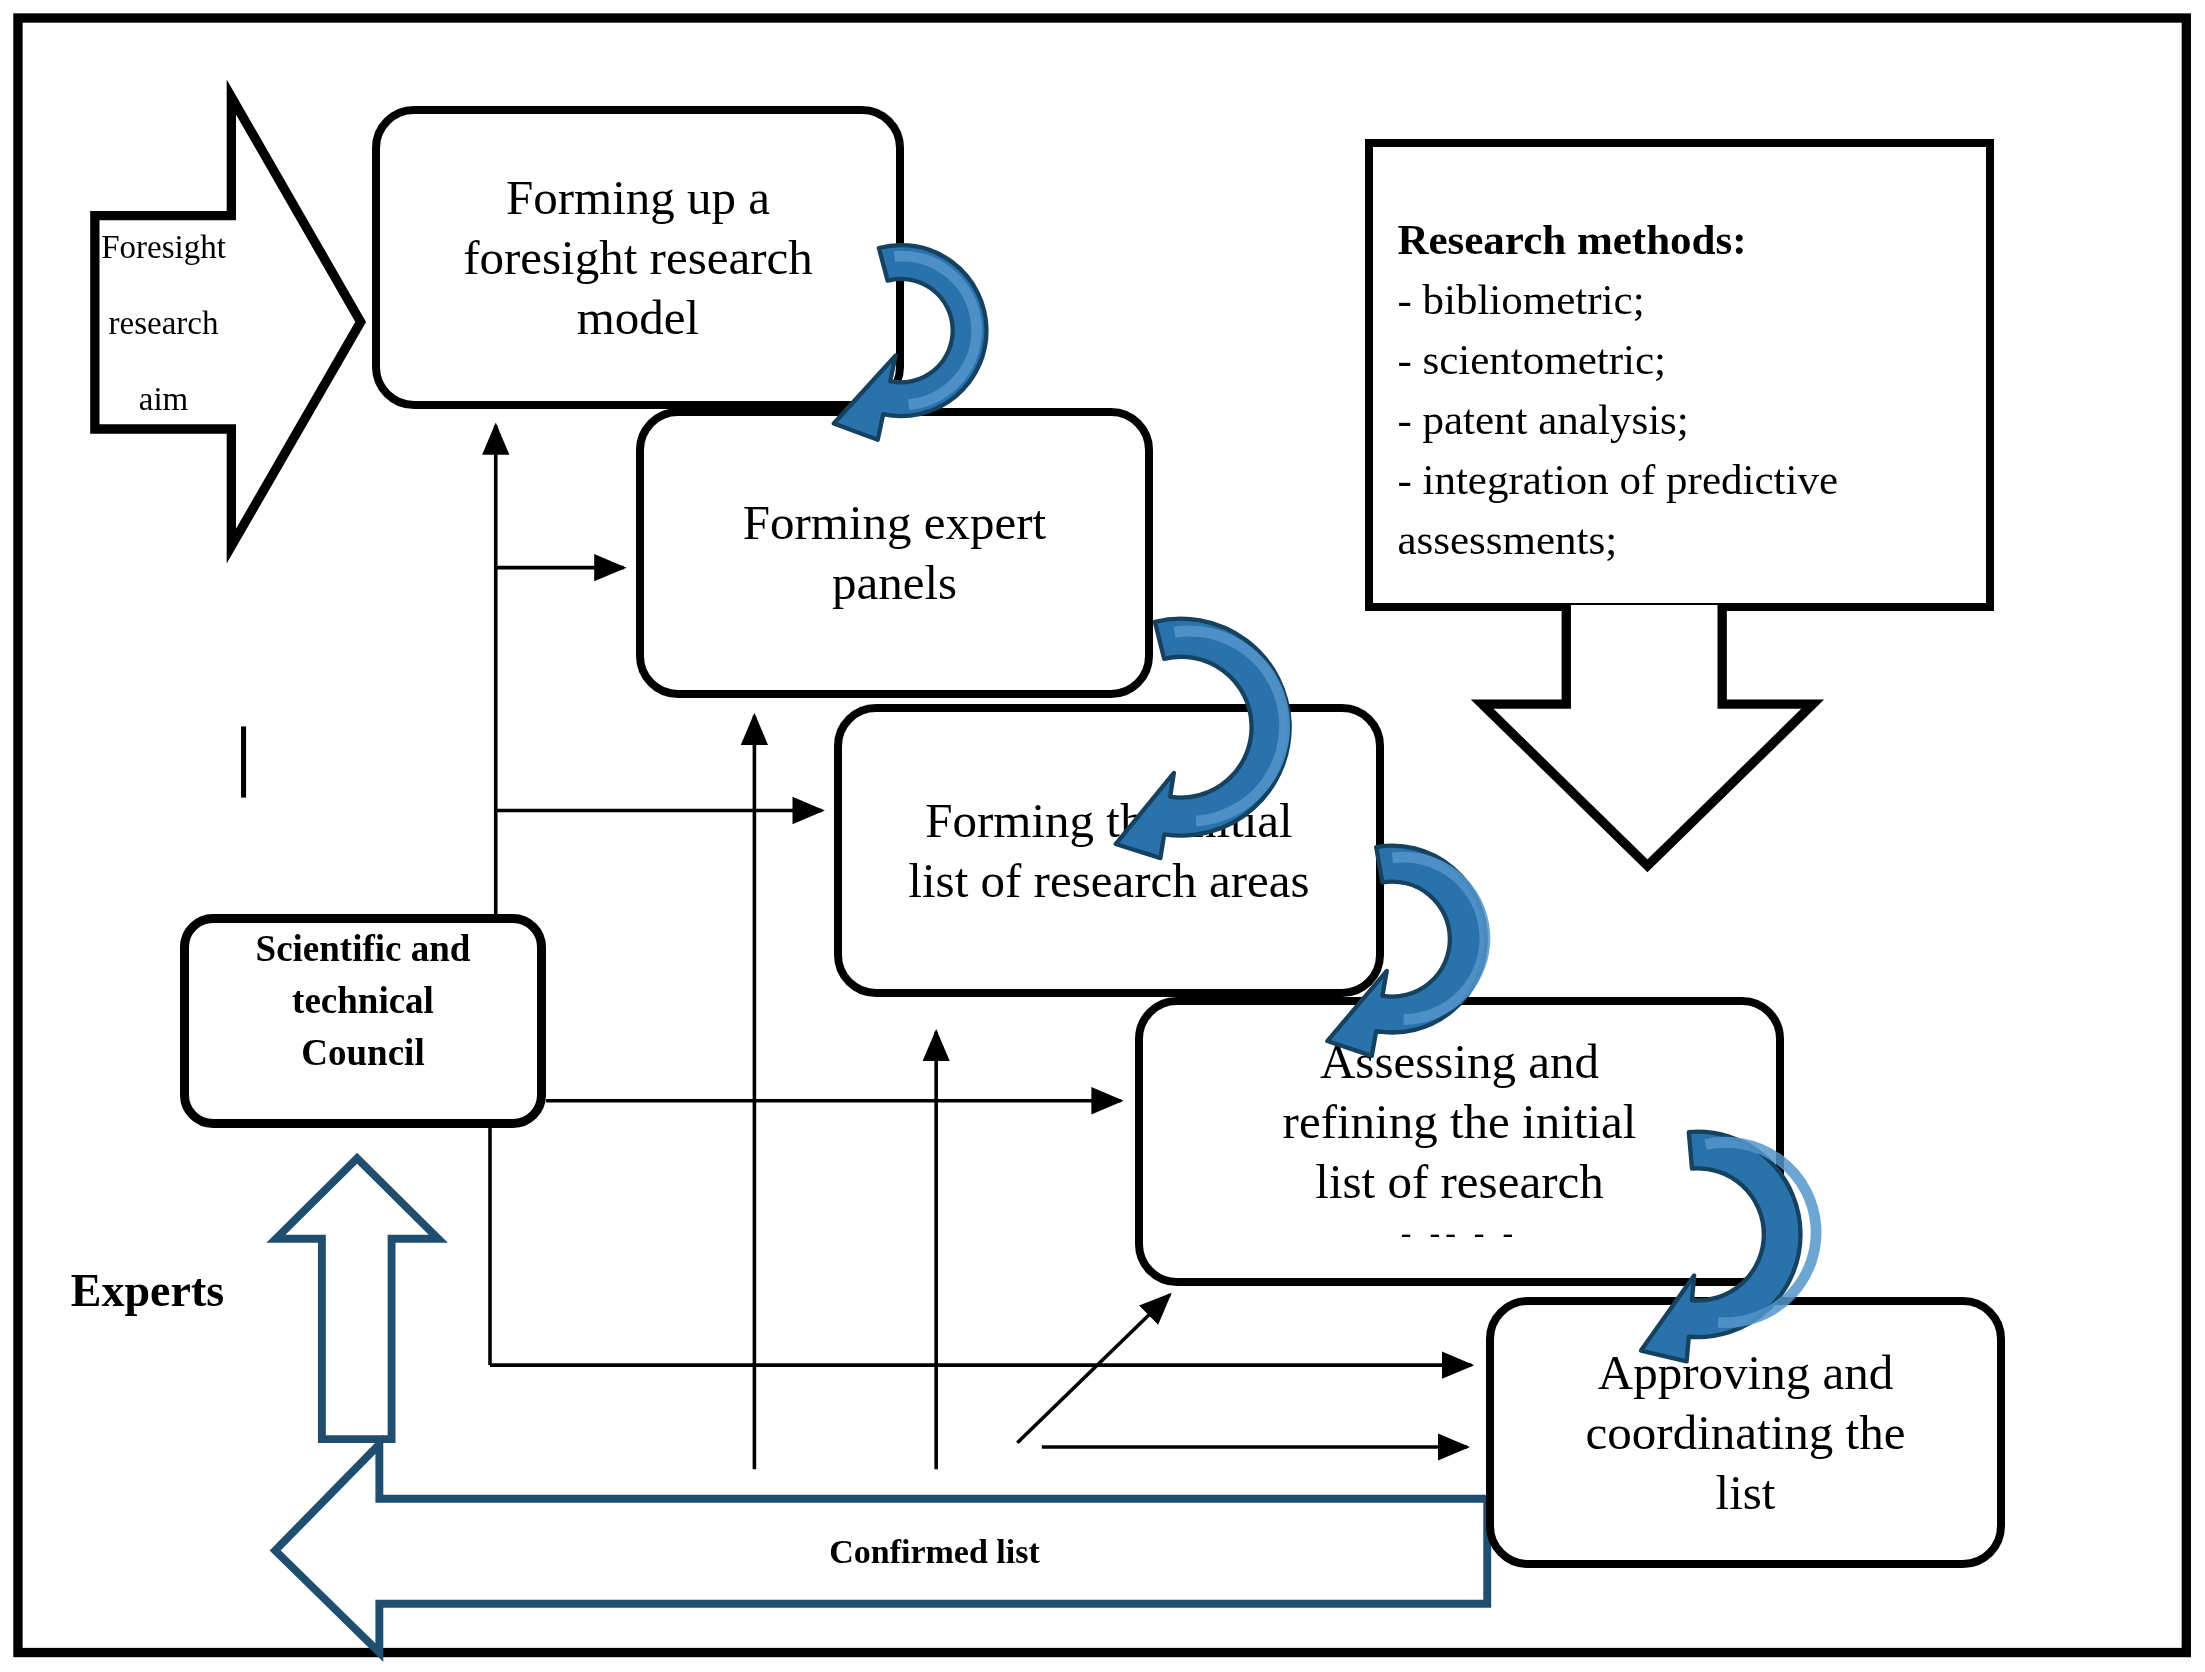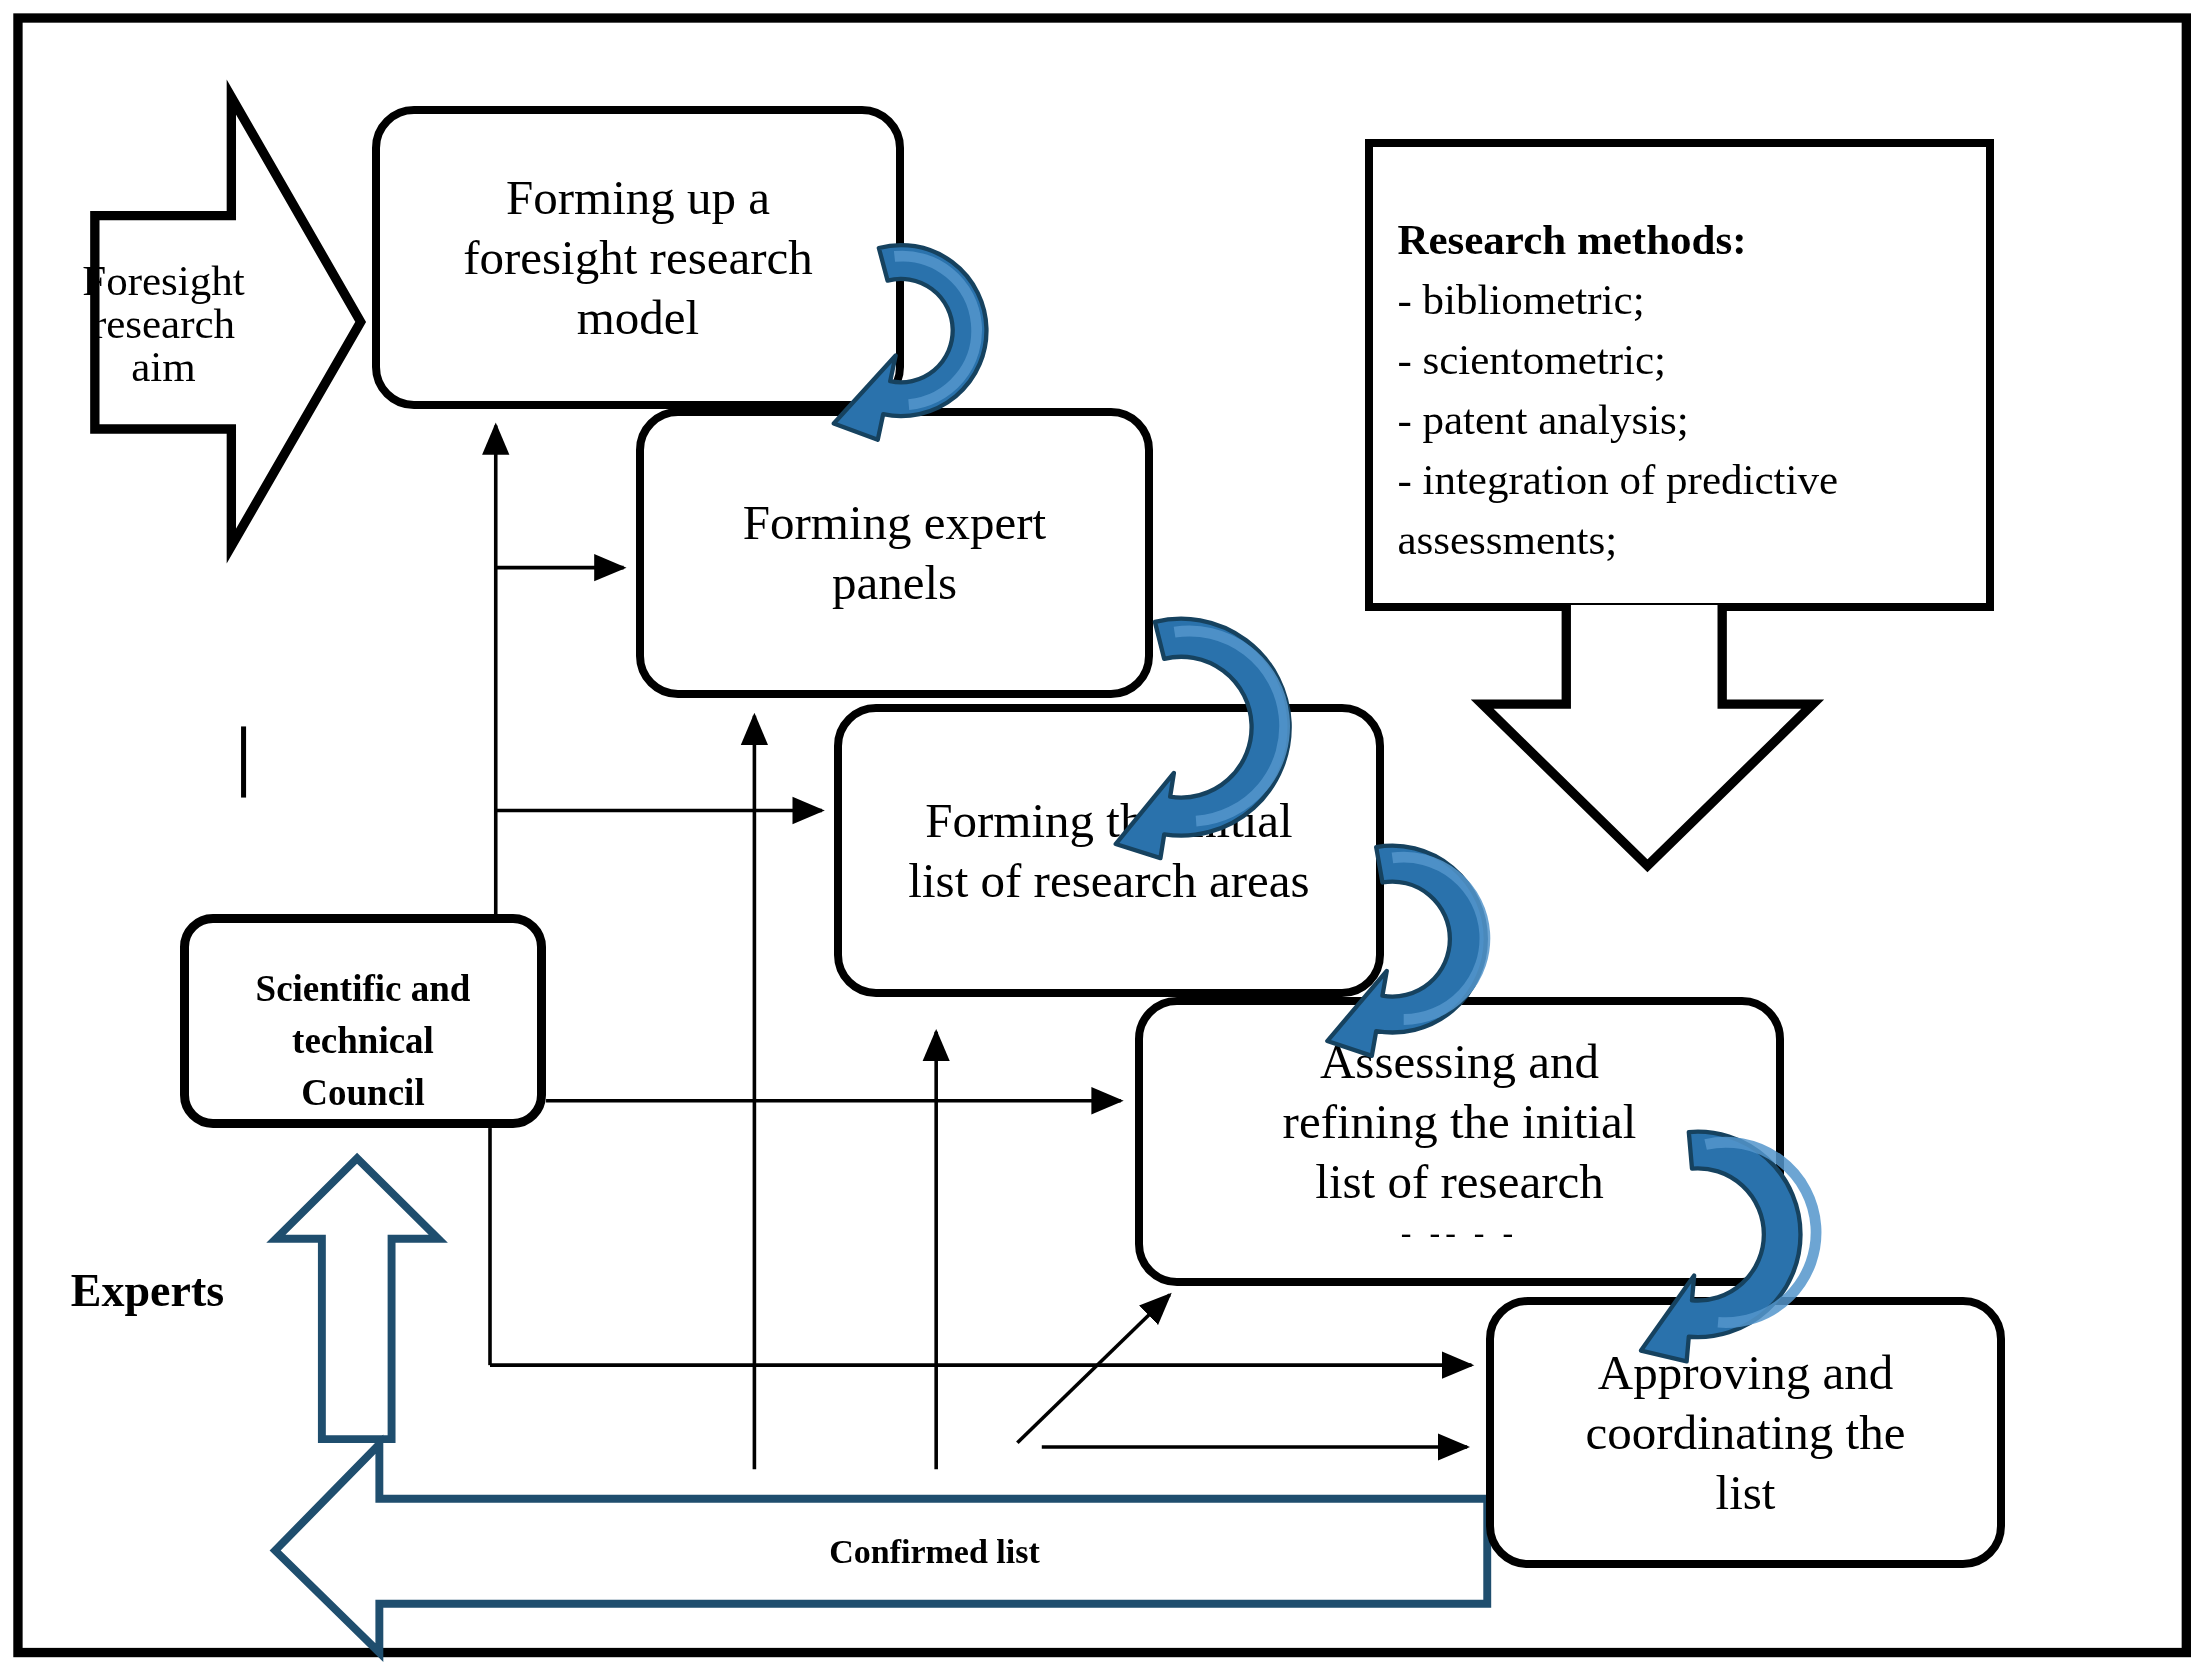--- a/index.html
+++ b/index.html
@@ -8,21 +8,21 @@
   svg.layer{position:absolute;left:0;top:0;width:2205px;height:1672px;}
   .z1{z-index:1;} .z3{z-index:3;pointer-events:none;}
   .pbox{position:absolute;z-index:2;background:#ffffff;border:8px solid #000;
         border-radius:42px;display:flex;flex-direction:column;align-items:center;
         justify-content:center;text-align:center;color:#000;
         font-size:49px;line-height:60px;box-sizing:border-box;}
   .sqbox{position:absolute;z-index:2;background:#ffffff;border:8px solid #000;
         box-sizing:border-box;color:#000;}
   .council{position:absolute;z-index:2;background:#ffffff;border:9.3px solid #000;
         border-radius:33px;display:flex;flex-direction:column;align-items:center;
-        justify-content:flex-end;text-align:center;font-weight:bold;
+        justify-content:flex-start;text-align:center;font-weight:bold;
         font-size:37px;line-height:52px;box-sizing:border-box;}
   .txt{position:absolute;z-index:2;display:flex;flex-direction:column;
        align-items:center;justify-content:center;text-align:center;color:#000;}
   .dashes{font-size:32px;letter-spacing:5px;line-height:40px;}
   .methods-inner{padding:63px 14.4px 0 24.4px;font-size:43px;line-height:60px;}
   .methods-title{font-weight:bold;}
   .lbl{display:block;}
 </style>
 </head>
 <body>
@@ -98,21 +98,21 @@
       <span class="lbl">assessments;</span>
     </div>
   </div>
 
   <div class="council" style="left:180px;top:914px;width:366px;height:214px;">
     <span class="lbl">Scientific and</span>
     <span class="lbl">technical</span>
     <span class="lbl">Council</span>
   </div>
 
-  <div class="txt" style="left:95px;top:219px;width:137px;height:208px;font-size:43px;line-height:43px;">
+  <div class="txt" style="left:95px;top:219px;width:137px;height:208px;font-size:33px;line-height:43px;gap:33px;">
     <span class="lbl">Foresight</span>
     <span class="lbl">research</span>
     <span class="lbl">aim</span>
   </div>
 
   <div class="txt" style="left:47px;top:1234px;width:201px;height:57px;font-size:46px;font-weight:bold;margin-top:28px;">
     <span class="lbl">Experts</span>
   </div>
 
   <div class="txt" style="left:381px;top:1499px;width:1107px;height:105px;font-size:34px;font-weight:bold;">

